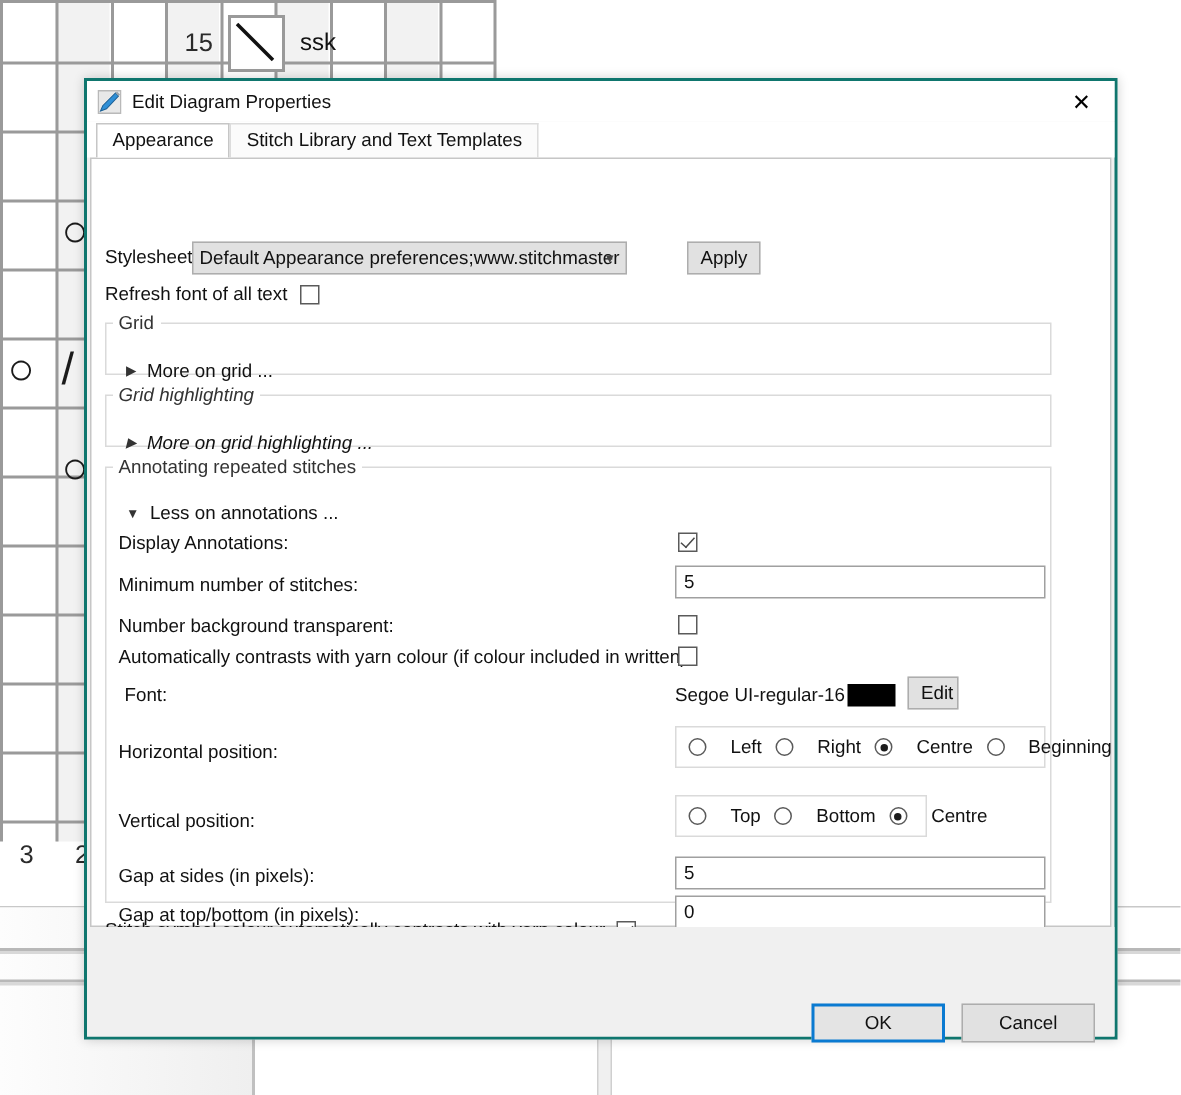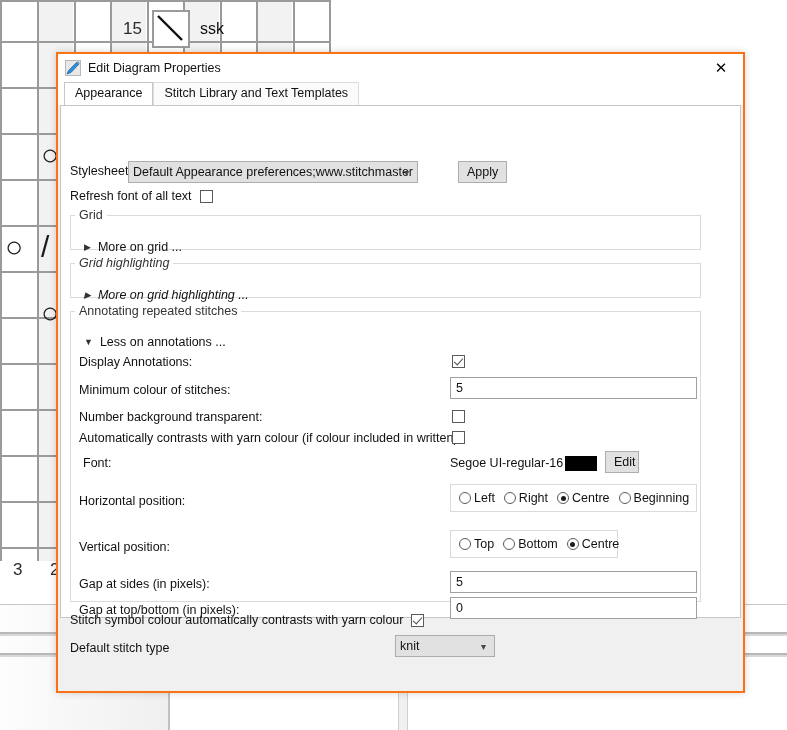--- a/index.html
+++ b/index.html
@@ -144,21 +144,21 @@
   }
 
   
   #dialog {
     position: absolute;
     left: 56px;
     top: 52px;
     width: 689px;
     height: 641px;
     background: #f0f0f0;
-    border: 2px solid #f97316;
+    border: 2px solid #0f766e;
     box-sizing: border-box;
     box-shadow: 0 0 7px rgba(0,0,0,0.18);
     display: flex;
     flex-direction: column;
   }
 
   .titlebar {
     height: 27px;
     background: #ffffff;
     display: flex;
@@ -355,21 +355,21 @@
     position: absolute;
     border: 1px solid #dadada;
     box-sizing: border-box;
     display: flex;
     align-items: center;
     background: #ffffff;
   }
   .radio-item {
     display: flex;
     align-items: center;
-    gap: 3px;
+    gap: 16px;
     font-size: 12.5px;
     color: #111;
     margin-right: 9px;
     white-space: nowrap;
   }
   .rad {
     width: 12px;
     height: 12px;
     border: 1px solid #5a5a5a;
     border-radius: 50%;
@@ -532,21 +532,21 @@
       <legend>Annotating repeated stitches</legend>
 
       <div class="disclosure" style="position:absolute; left:13px; top:17px;">
         <span class="tri">▼</span>
         <span>Less on annotations ...</span>
       </div>
 
       <span class="lbl" style="position:absolute; left:8px; top:37px;">Display Annotations:</span>
       <span class="chk checked" style="position:absolute; left:381px; top:37px;"></span>
 
-      <span class="lbl" style="position:absolute; left:8px; top:65px;">Minimum colour of stitches:</span>
+      <span class="lbl" style="position:absolute; left:8px; top:65px;">Minimum number of stitches:</span>
       <input class="txt" style="position: absolute; left: 379px; top: 59px; width: 247px;" value="5">
 
       <span class="lbl" style="position:absolute; left:8px; top:92px;">Number background transparent:</span>
       <span class="chk" style="position:absolute; left:381px; top:92px;"></span>
 
       <span class="lbl" style="position:absolute; left:8px; top:113px;">Automatically contrasts with yarn colour (if colour included in written)</span>
       <span class="chk" style="position:absolute; left:381px; top:113px;"></span>
 
       <span class="lbl" style="position:absolute; left:12px; top:138px;">Font:</span>
       <span class="lbl" style="position:absolute; left:379px; top:138px;">Segoe UI-regular-16</span>
@@ -603,13 +603,17 @@
 
     <span class="lbl" style="position:absolute; left:9px; top:535px;">Default stitch type</span>
     <div class="combo-wrap" style="position:absolute; left:334px; top:529px;">
       <select class="combo" style="width:100px;">
         <option>knit</option>
       </select>
       <span class="combo-arrow">▾</span>
     </div>
   </div>
 
+  <div class="footer">
+    <button class="footer-btn default" style="left:483px; top:51px;">OK</button>
+    <button class="footer-btn" style="left:583px; top:51px;">Cancel</button>
+  </div>
 </div>
 
 </body></html>

